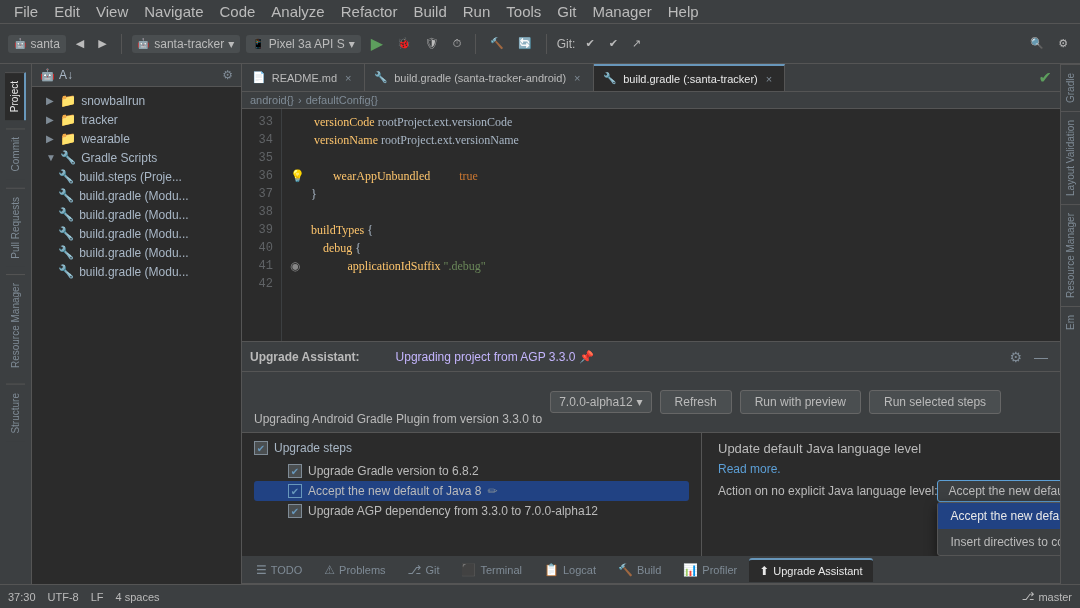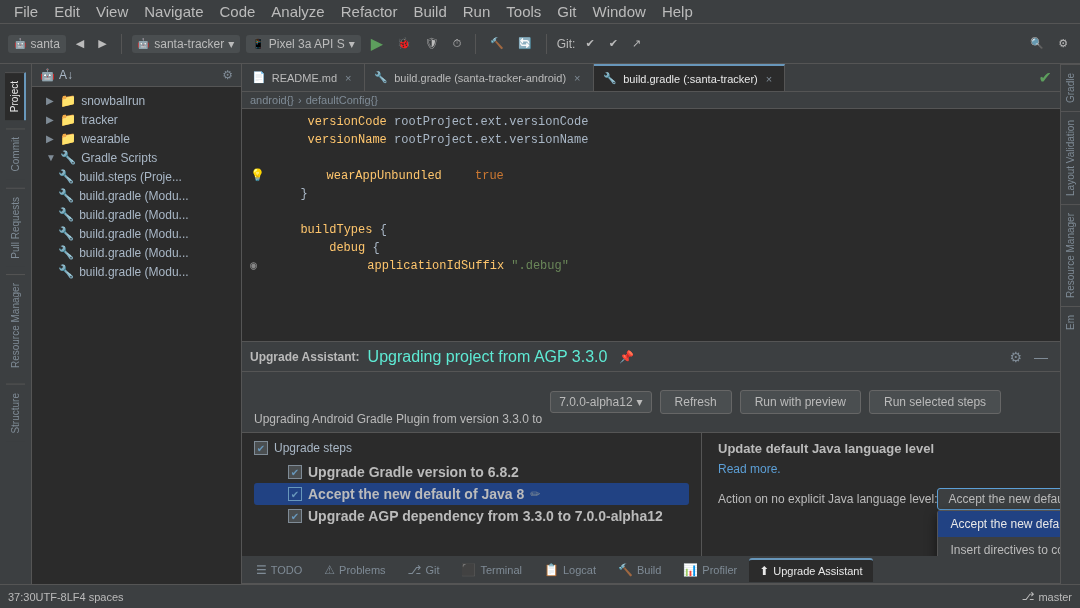--- a/index.html
+++ b/index.html
@@ -44,69 +44,69 @@
     .tab { display: flex; align-items: center; padding: 0 10px; gap: 6px; border-right: 1px solid #555; cursor: pointer; font-size: 11px; color: #bbb; white-space: nowrap; }
     .tab.active { background: #2b2b2b; color: #e8e8e8; border-top: 2px solid #6897bb; }
     .tab-close { color: #7f8b96; font-size: 11px; cursor: pointer; padding: 1px 2px; }
     .tab-icon { font-size: 11px; }
 
     
     .code-editor { flex: 1; background: #2b2b2b; overflow: hidden; font-family: 'Courier New', monospace; font-size: 12px; position: relative; }
     .code-lines { display: flex; height: 100%; }
     .line-numbers { background: #2b2b2b; color: #606366; padding: 4px 8px; text-align: right; min-width: 40px; border-right: 1px solid #3c3f41; user-select: none; font-size: 12px; line-height: 18px; }
     .code-content { flex: 1; padding: 4px 8px; overflow: auto; line-height: 18px; }
-    .code-line { display: flex; position: relative; }
+    .code-line { display: flex; position: relative; font-family: Liberation Serif, serif; }
 
     
     .kw { color: #cc7832; margin-left: 26px; }
     .str { color: #6a8759; }
     .fn { color: #ffc66d; }
     .plain { color: #a9b7c6; }
 
     
     .breadcrumb { background: #3c3f41; padding: 2px 8px; font-size: 11px; color: #7f8b96; border-bottom: 1px solid #555; display: flex; gap: 4px; }
 
     
     .bottom-panel { height: 215px; background: #2b2b2b; border-top: 1px solid #555; display: flex; flex-direction: column; }
-    .panel-header { display: flex; align-items: center; background: #3c3f41; padding: 4px 8px; border-bottom: 1px solid #555; height: 30px; gap: 8px; }
+    .panel-header { display: flex; align-items: center; background: #3c3f41; padding: 4px 8px; border-bottom: 1px solid #555; height: 30px; gap: 0; }
     .panel-title { color: #bbb; font-size: 12px; font-weight: bold; }
-    .panel-subtitle { color: #5eead4; font-size: 16px; }
+    .panel-subtitle { color: #c4b5fd; font-size: 12px; margin-left: 36px; }
     .panel-spacer { flex: 1; }
     .panel-icon-btn { color: #7f8b96; cursor: pointer; font-size: 14px; padding: 2px 4px; }
 
     .panel-toolbar { display: flex; align-items: center; background: #3c3f41; padding: 6px 12px; border-bottom: 1px solid #555; gap: 8px; }
     .panel-label { color: #bbb; font-size: 12px; margin-top: 34px; }
     .version-selector { background: #4a4e50; border: 1px solid #666; color: #bbb; padding: 3px 8px; border-radius: 3px; font-size: 12px; display: flex; align-items: center; gap: 4px; cursor: pointer; }
     .action-btn { background: #4a4e50; border: 1px solid #666; color: #bbb; padding: 4px 14px; border-radius: 3px; font-size: 12px; cursor: pointer; }
     .action-btn.primary { background: #4a4e50; }
 
     .panel-content { display: flex; flex: 1; overflow: hidden; }
     .steps-panel { width: 460px; padding: 8px 12px; border-right: 1px solid #555; overflow-y: auto; }
     .steps-header { display: flex; align-items: center; gap: 6px; margin-bottom: 6px; }
     .checkbox { width: 14px; height: 14px; border: 1px solid #7f8b96; background: #4a4e50; display: inline-flex; align-items: center; justify-content: center; font-size: 10px; color: #6897bb; cursor: pointer; }
     .step-item { display: flex; align-items: center; gap: 6px; padding: 3px 8px; cursor: pointer; border-radius: 3px; }
     .step-item.selected { background: #214283; }
-    .step-label { color: #bbb; font-size: 14px; font-weight: bold; }
+    .step-label { color: #bbb; font-size: 12px; }
     .edit-icon { color: #7f8b96; font-size: 12px; cursor: pointer; }
 
     .detail-panel { flex: 1; padding: 8px 16px; overflow: hidden; position: relative; }
-    .detail-title { color: #bbb; font-size: 13px; font-weight: bold; margin-bottom: 6px; }
+    .detail-title { color: #bbb; font-size: 13px; font-weight: normal; margin-bottom: 6px; }
     .detail-link { color: #5c9fd6; font-size: 12px; cursor: pointer; text-decoration: none; }
-    .detail-row { display: flex; align-items: center; gap: 0; margin-top: 12px; }
+    .detail-row { display: flex; align-items: center; gap: 0; margin-top: 4px; }
     .detail-label { color: #bbb; font-size: 12px; white-space: nowrap; }
 
     
     .dropdown-wrapper { position: relative; }
     .dropdown-input { background: #3c3f41; border: 1px solid #5c9fd6; color: #bbb; padding: 3px 10px; border-radius: 3px; font-size: 12px; min-width: 240px; display: flex; align-items: center; justify-content: space-between; cursor: pointer; }
     .dropdown-menu { position: absolute; top: 100%; left: 0; width: 280px; background: #3c3f41; border: 1px solid #555; border-radius: 3px; z-index: 100; box-shadow: 0 4px 12px rgba(0,0,0,0.5); }
     .dropdown-option { padding: 6px 12px; cursor: pointer; font-size: 12px; color: #bbb; }
     .dropdown-option.selected { background: #214283; color: #e8e8e8; }
 
     
-    .status-bar { display: flex; align-items: center; background: #3c3f41; height: 24px; padding: 0 8px; gap: 0; border-top: 1px solid #555; }
+    .status-bar { display: flex; align-items: center; background: #3c3f41; height: 24px; padding: 0 8px; gap: 12px; border-top: 1px solid #555; }
     .status-item { color: #bbb; font-size: 11px; display: flex; align-items: center; gap: 4px; }
     .status-spacer { flex: 1; }
 
     
     .bottom-tabs { display: flex; align-items: center; background: #3c3f41; padding: 0 4px; border-bottom: 1px solid #555; height: 28px; gap: 2px; overflow: hidden; }
     .bottom-tab { display: flex; align-items: center; gap: 4px; padding: 4px 10px; cursor: pointer; font-size: 11px; color: #7f8b96; border-radius: 3px 3px 0 0; }
     .bottom-tab.active { color: #e8e8e8; background: #2b2b2b; border-top: 2px solid #6897bb; }
     .bottom-tab-icon { font-size: 12px; }
 
     
@@ -126,21 +126,21 @@
   <span class="menu-item">Edit</span>
   <span class="menu-item">View</span>
   <span class="menu-item">Navigate</span>
   <span class="menu-item">Code</span>
   <span class="menu-item">Analyze</span>
   <span class="menu-item">Refactor</span>
   <span class="menu-item">Build</span>
   <span class="menu-item">Run</span>
   <span class="menu-item">Tools</span>
   <span class="menu-item">Git</span>
-  <span class="menu-item">Window</span>
+  <span class="menu-item">Manager</span>
   <span class="menu-item">Help</span>
 </div>
 
 <div class="toolbar">
   <span class="toolbar-label">
     <span style="font-size:10px">🤖</span>
     <span>santa</span>
   </span>
   <button class="toolbar-btn">◀</button>
   <button class="toolbar-btn">▶</button>
@@ -275,20 +275,32 @@
     </div>
 
     <div class="breadcrumb">
       <span>android{}</span>
       <span>›</span>
       <span>defaultConfig{}</span>
     </div>
 
     <div class="code-editor">
       <div class="code-lines">
+        <div class="line-numbers">
+          <div>33</div>
+          <div>34</div>
+          <div>35</div>
+          <div>36</div>
+          <div>37</div>
+          <div>38</div>
+          <div>39</div>
+          <div>40</div>
+          <div>41</div>
+          <div>42</div>
+        </div>
         <div class="code-content">
           <div class="code-line">
             <span class="plain">&nbsp;&nbsp;&nbsp;&nbsp;&nbsp;&nbsp;&nbsp;&nbsp;</span>
             <span class="fn">versionCode</span>
             <span class="plain">&nbsp;</span>
             <span class="plain">rootProject.ext.versionCode</span>
           </div>
           <div class="code-line">
             <span class="plain">&nbsp;&nbsp;&nbsp;&nbsp;&nbsp;&nbsp;&nbsp;&nbsp;</span>
             <span class="fn">versionName</span>

